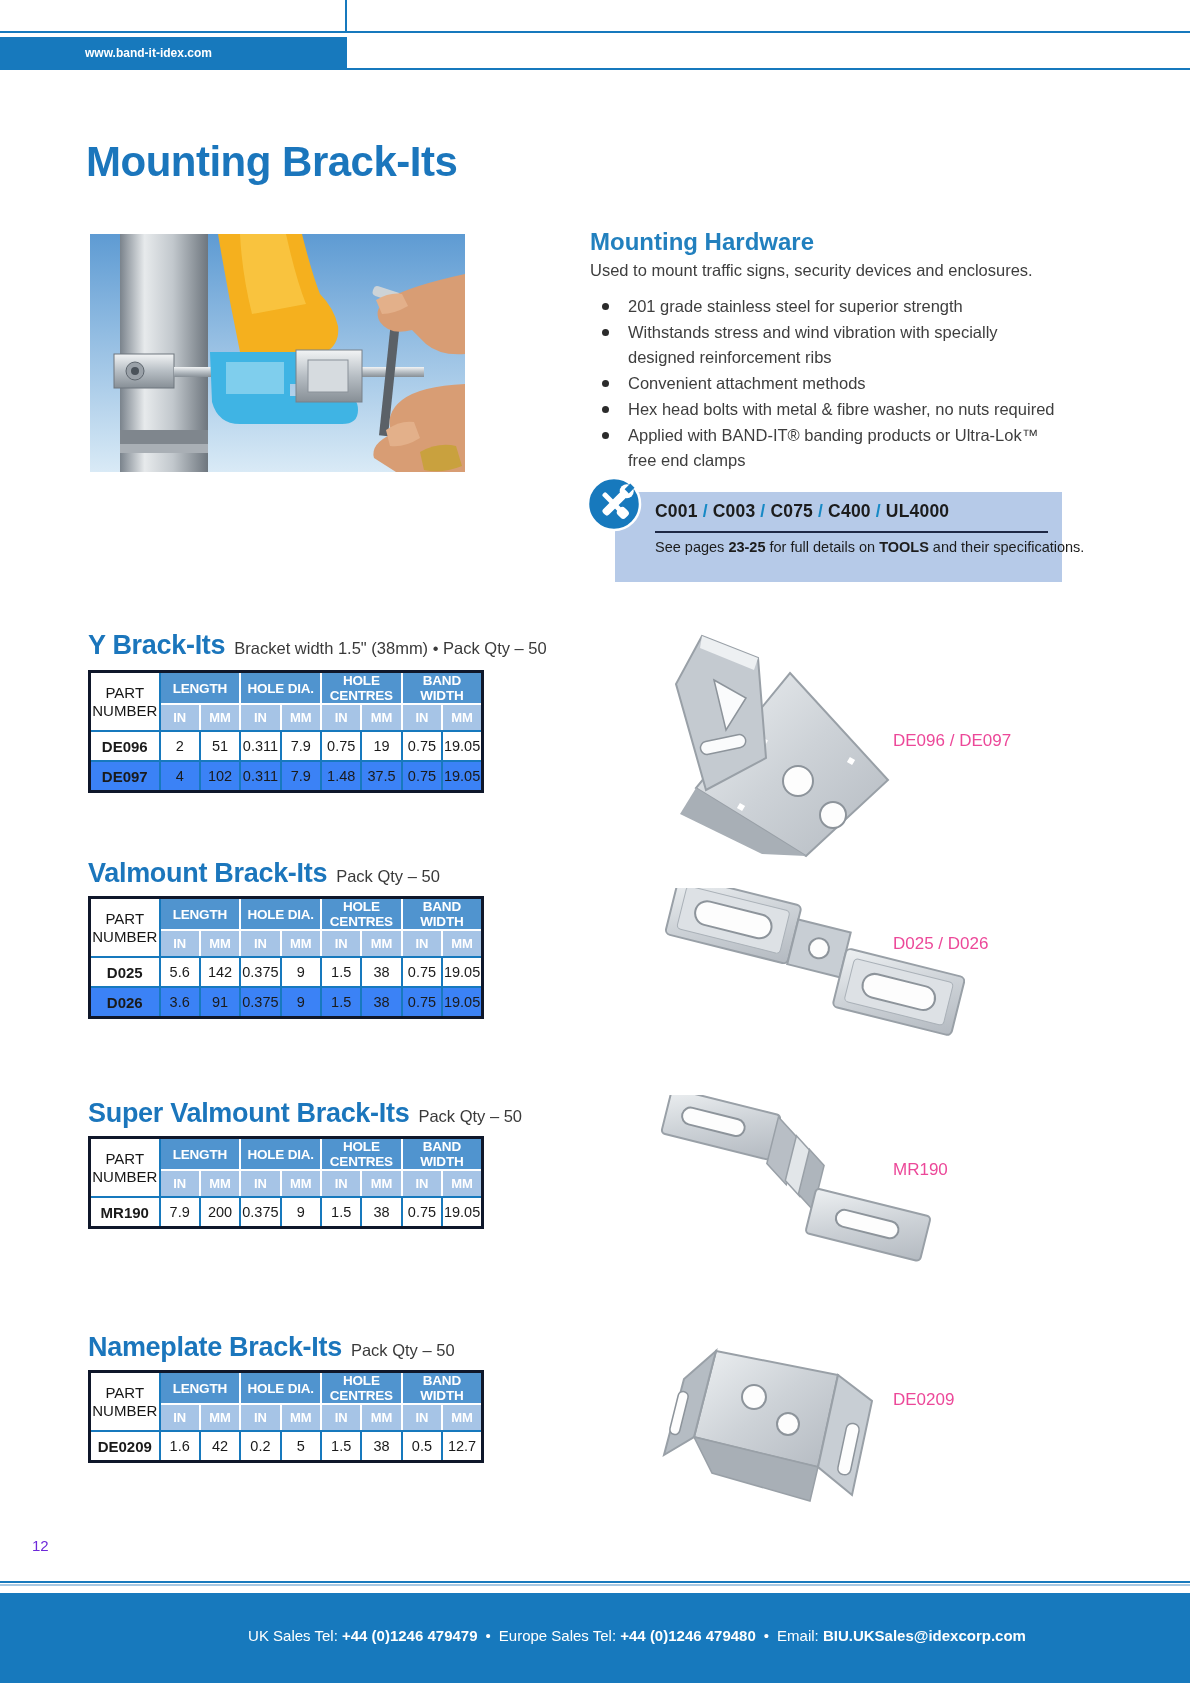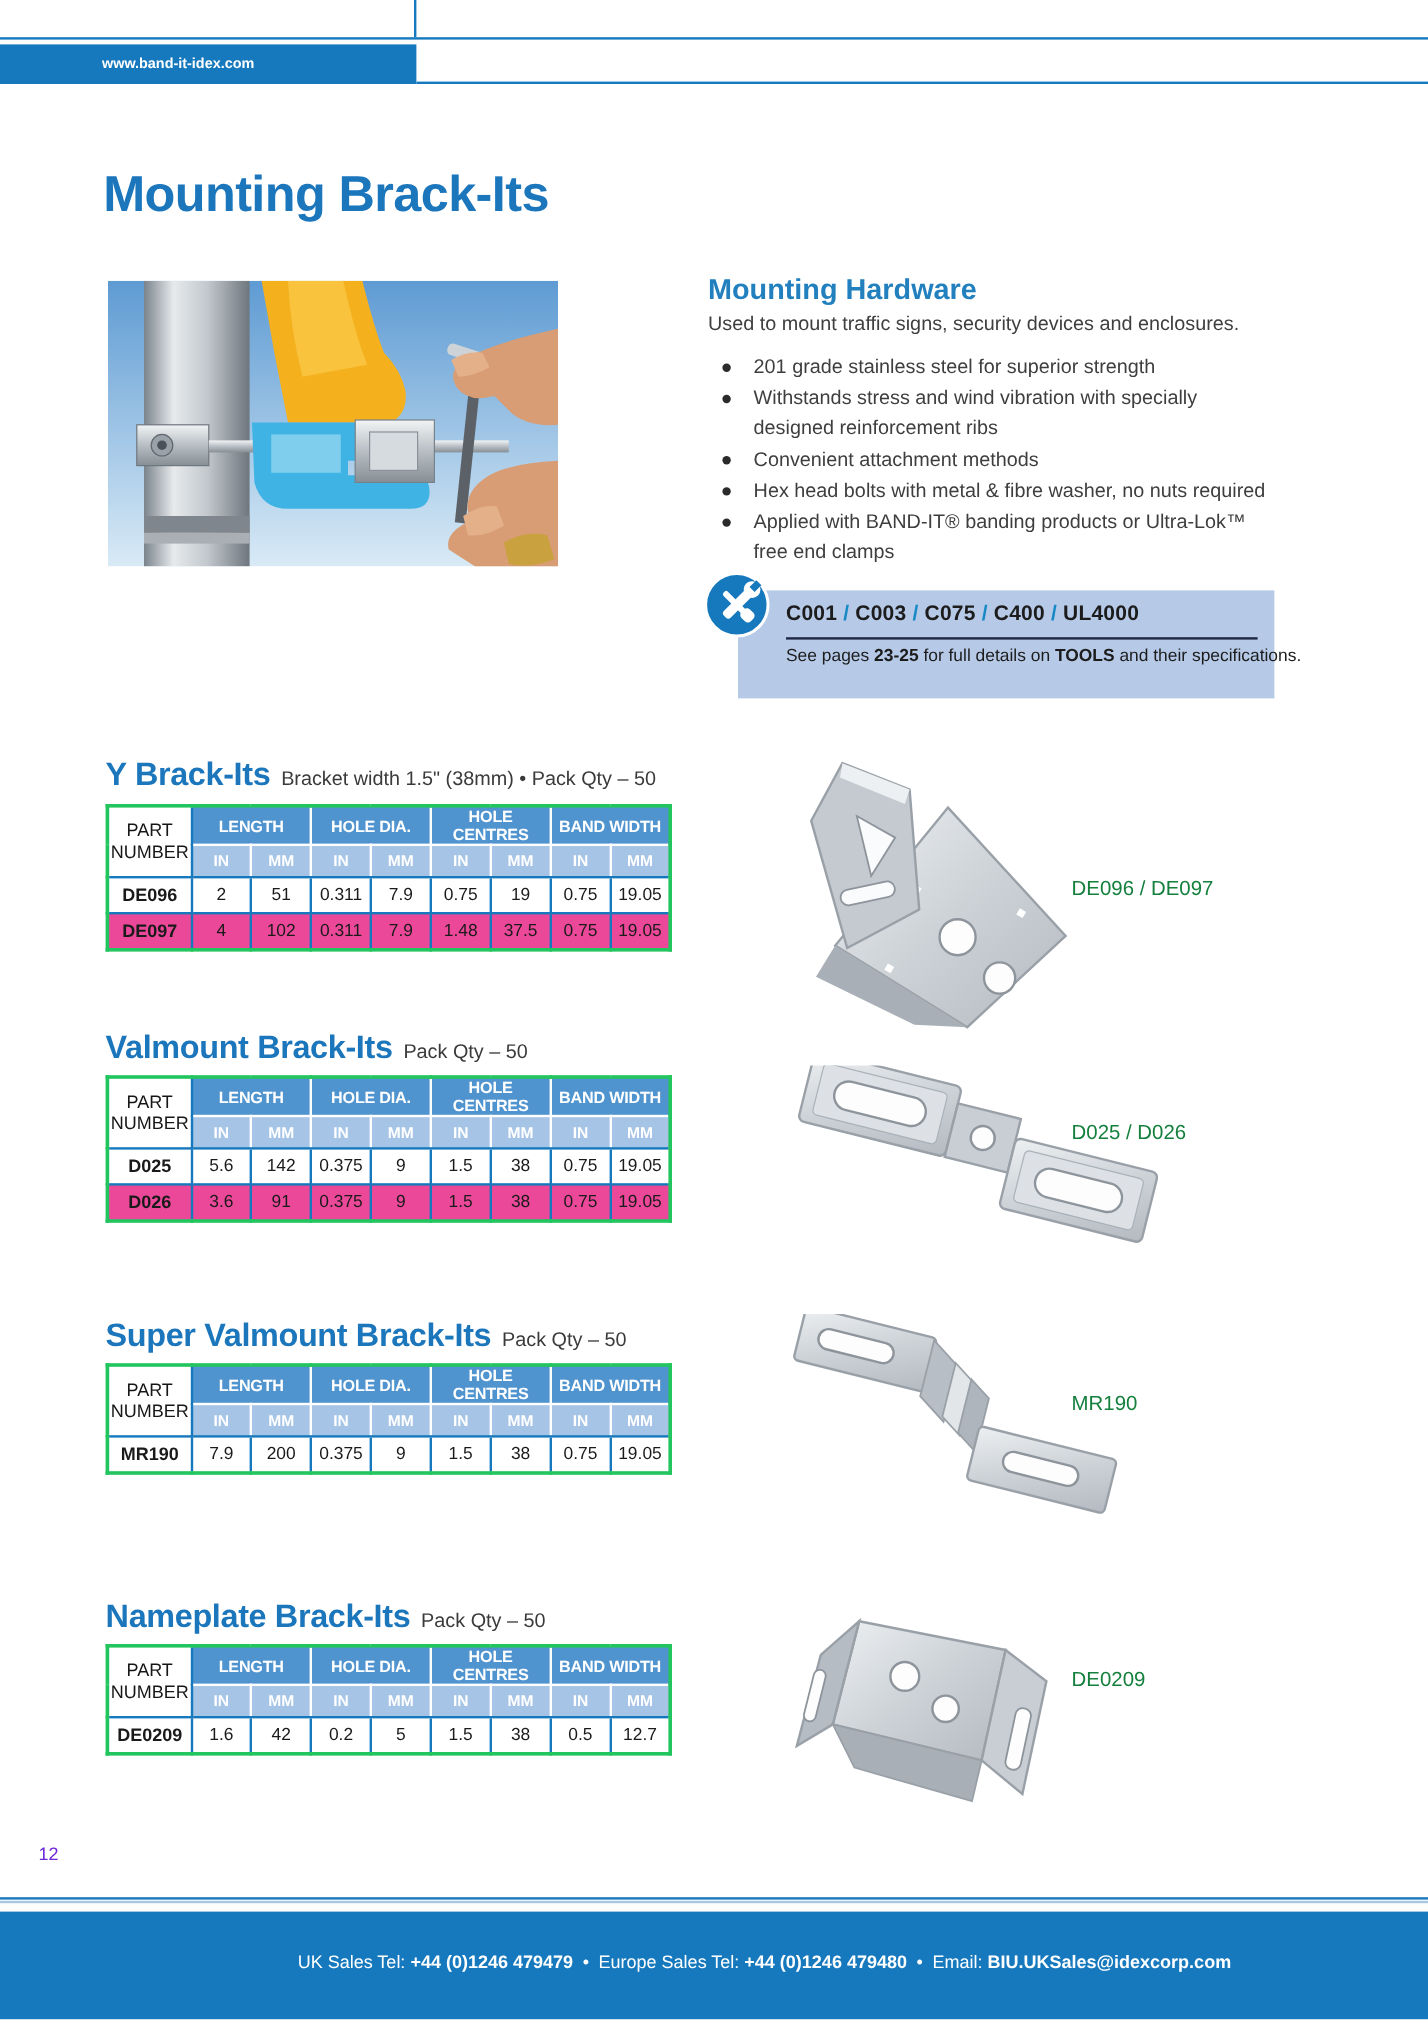--- a/index.html
+++ b/index.html
@@ -40,44 +40,44 @@
   .callout-rule { position:absolute; left:40px; top:39px; width:393px; height:2px; background:#1E2845; }
   .callout-note { position:absolute; left:40px; top:47px; font-size:14.5px; color:#1c1c1c; white-space:nowrap; }
   .callout-note b { font-weight:bold; }
   .callout-icon { position:absolute; left:586px; top:476px; width:56px; height:56px; }
   
   .sec { position:absolute; left:88px; margin:0; white-space:nowrap; }
   .sec .sec-title { font-size:27px; font-weight:bold; color:#1B76BC; letter-spacing:-0.3px; }
   .sec .sec-sub { font-size:16.5px; font-weight:normal; color:#3a3a3a; margin-left:9px; }
   
   .spec-table {
-    position:absolute; left:88px; width:472px;
-    border-collapse:collapse; table-layout:fixed; border:3px solid #22c55e; background:#fff;padding-left:19px;
+    position:absolute; left:88px; width:396px;
+    border-collapse:collapse; table-layout:fixed; border:3px solid #0f172a; background:#fff;padding-left:19px;
   }
   .spec-table th, .spec-table td { padding:0; text-align:center; }
   .spec-table th.part {
     background:#fff; color:#161616; font-size:15px; font-weight:normal;
     line-height:1.18; border:2px solid #1779BD;
   }
   .spec-table th.group {
     background:#5094CF; color:#fff; font-size:13.5px; font-weight:bold; height:27px;
     border:2px solid #fff; border-top-color:#1779BD; letter-spacing:-0.2px;
   }
   .spec-table th.group:last-child { border-right-color:#1779BD; }
   .spec-table th.unit {
     background:#A6C4E6; color:#fff; font-size:13px; font-weight:bold; height:25px;
     border:2px solid #fff; border-bottom-color:#1779BD;
   }
   .spec-table th.unit:last-child { border-right-color:#1779BD; }
   .spec-table td { height:28px; font-size:14.5px; color:#1a1a1a; border:2px solid #1779BD; background:#fff; }
   .spec-table td.pn { font-weight:bold; font-size:15px; }
-  .spec-table tr.alt td { background:#ec4899; }
+  .spec-table tr.alt td { background:#3b82f6; }
   
   .product { position:absolute; }
-  .img-label { position:absolute; font-size:17px; color:#15803d; white-space:nowrap; }
+  .img-label { position:absolute; font-size:17px; color:#ec4899; white-space:nowrap; }
   
   .footer-rule1 { position:absolute; left:0; top:1581px; width:1190px; height:2px; background:#1779BD; }
   .footer-rule2 { position:absolute; left:0; top:1584px; width:1190px; height:2px; background:#A7C8E2; }
   .footer-band  { position:absolute; left:0; top:1593px; width:1190px; height:90px; background:#1779BD; }
   .footer-pagenum { position:absolute; left:32px; top:1537px; color:#6d28d9; font-size:15px; }
   .footer-text {
     position:absolute; left:0; top:1627px; width:1190px; text-align:center;
     color:#fff; font-size:15px;padding-left:42px;
   }
   .footer-text b { font-weight:bold; }

